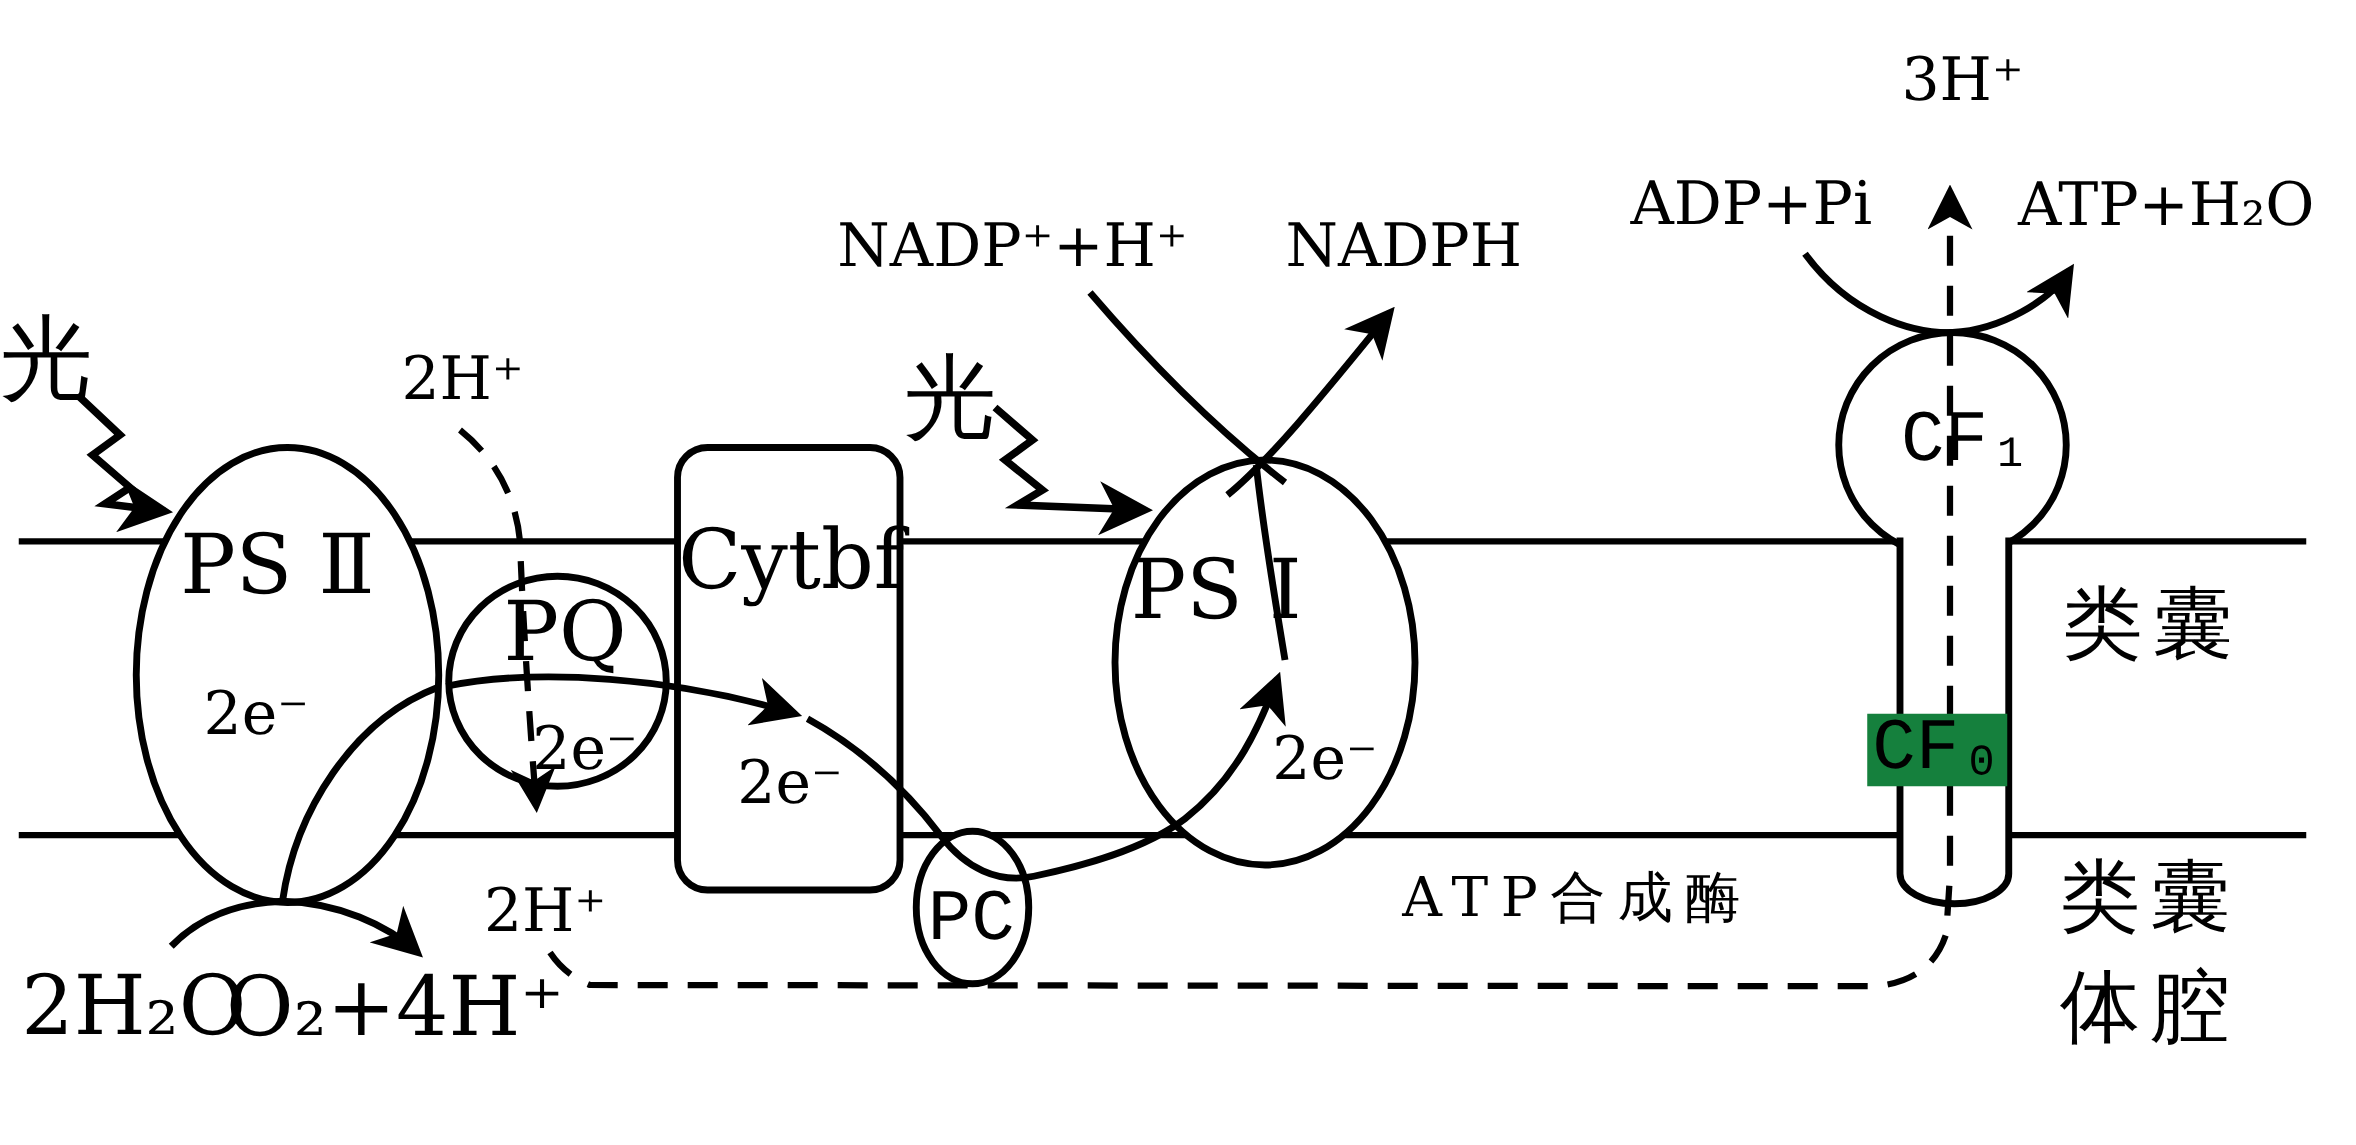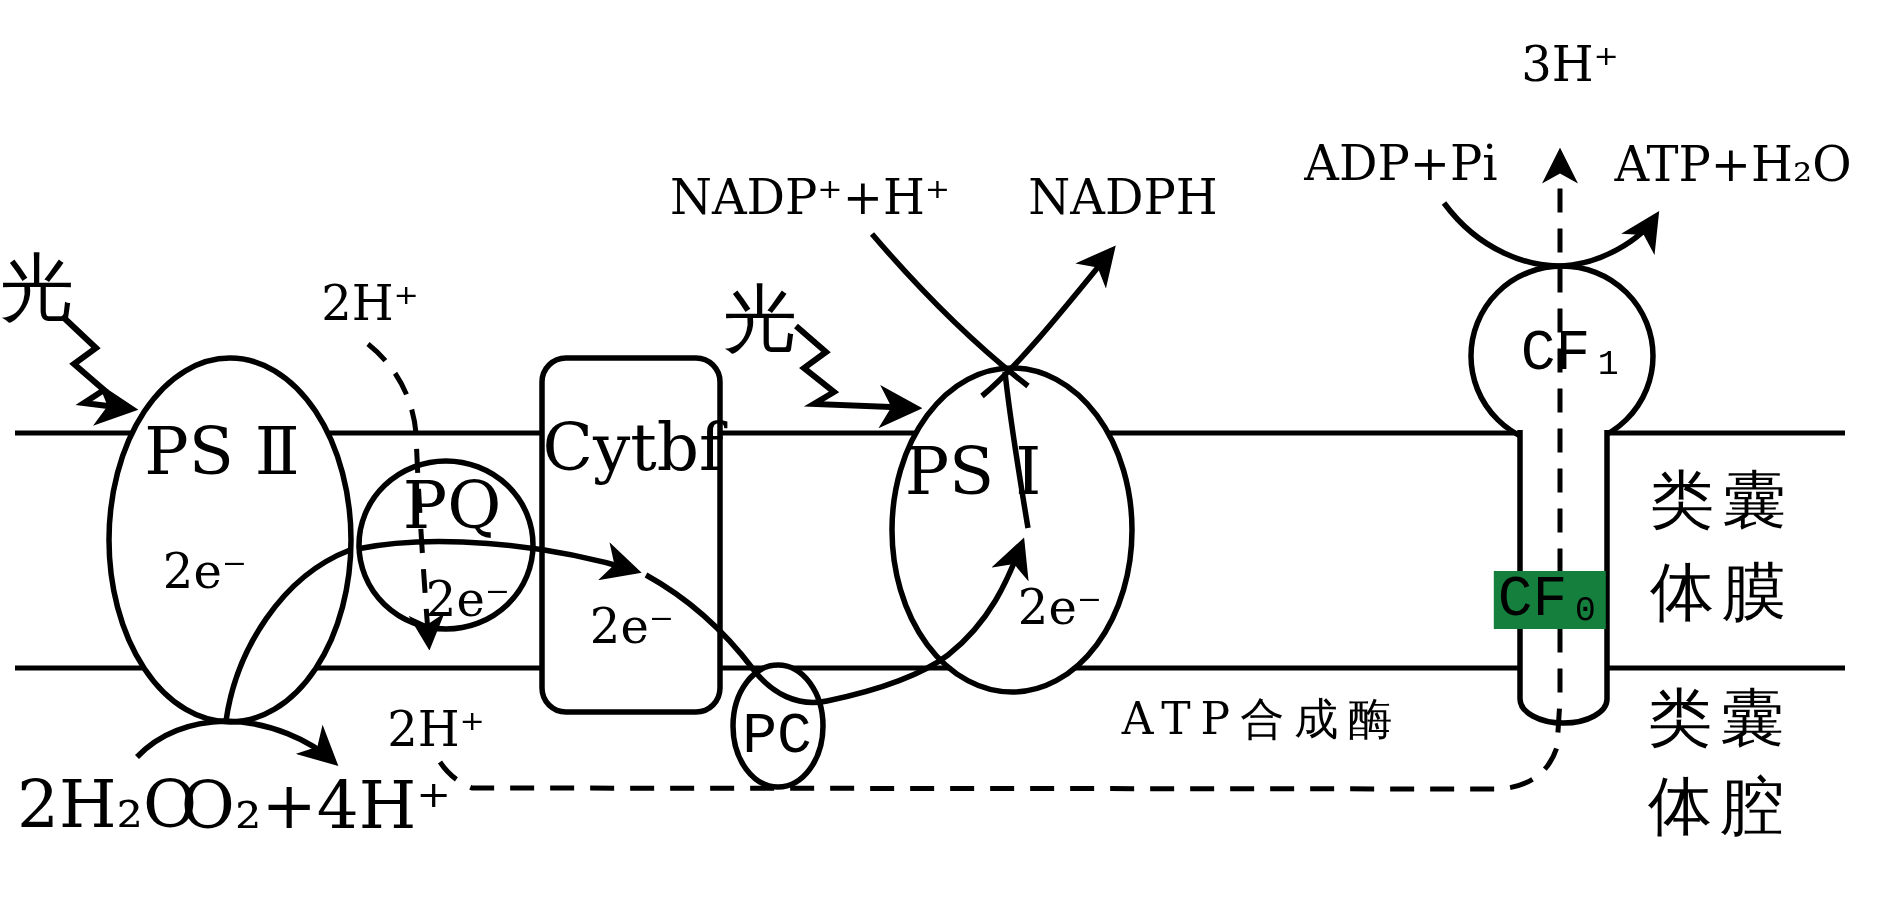--- a/index.html
+++ b/index.html
@@ -104,17 +104,16 @@
   <div class="lbl f-atp" style="left:1733px;top:164px">ATP+H₂O</div>
 
   <div class="lbl f-sm" style="left:1573px;top:354px">CF₁</div>
   <div class="lbl f-sm" style="left:1550px;top:600px;background:#15803d;padding:0 4px">CF₀</div>
   <div class="lbl f-syn" style="left:1262px;top:719px">ATP合成酶</div>
 
   <div class="lbl f-main" style="left:107px;top:805px">2H₂O</div>
   <div class="lbl f-main" style="left:316px;top:806px">O₂+4H⁺</div>
 
   <div class="lbl f-cjk" style="left:1722px;top:500px">类囊</div>
-  <div class="lbl f-cjk" style="left:1722px;top:592px">体膜</div>
   <div class="lbl f-cjk" style="left:1720px;top:718px">类囊</div>
   <div class="lbl f-cjk" style="left:1720px;top:806px">体腔</div>
 
 </div>
 
 </body></html>

